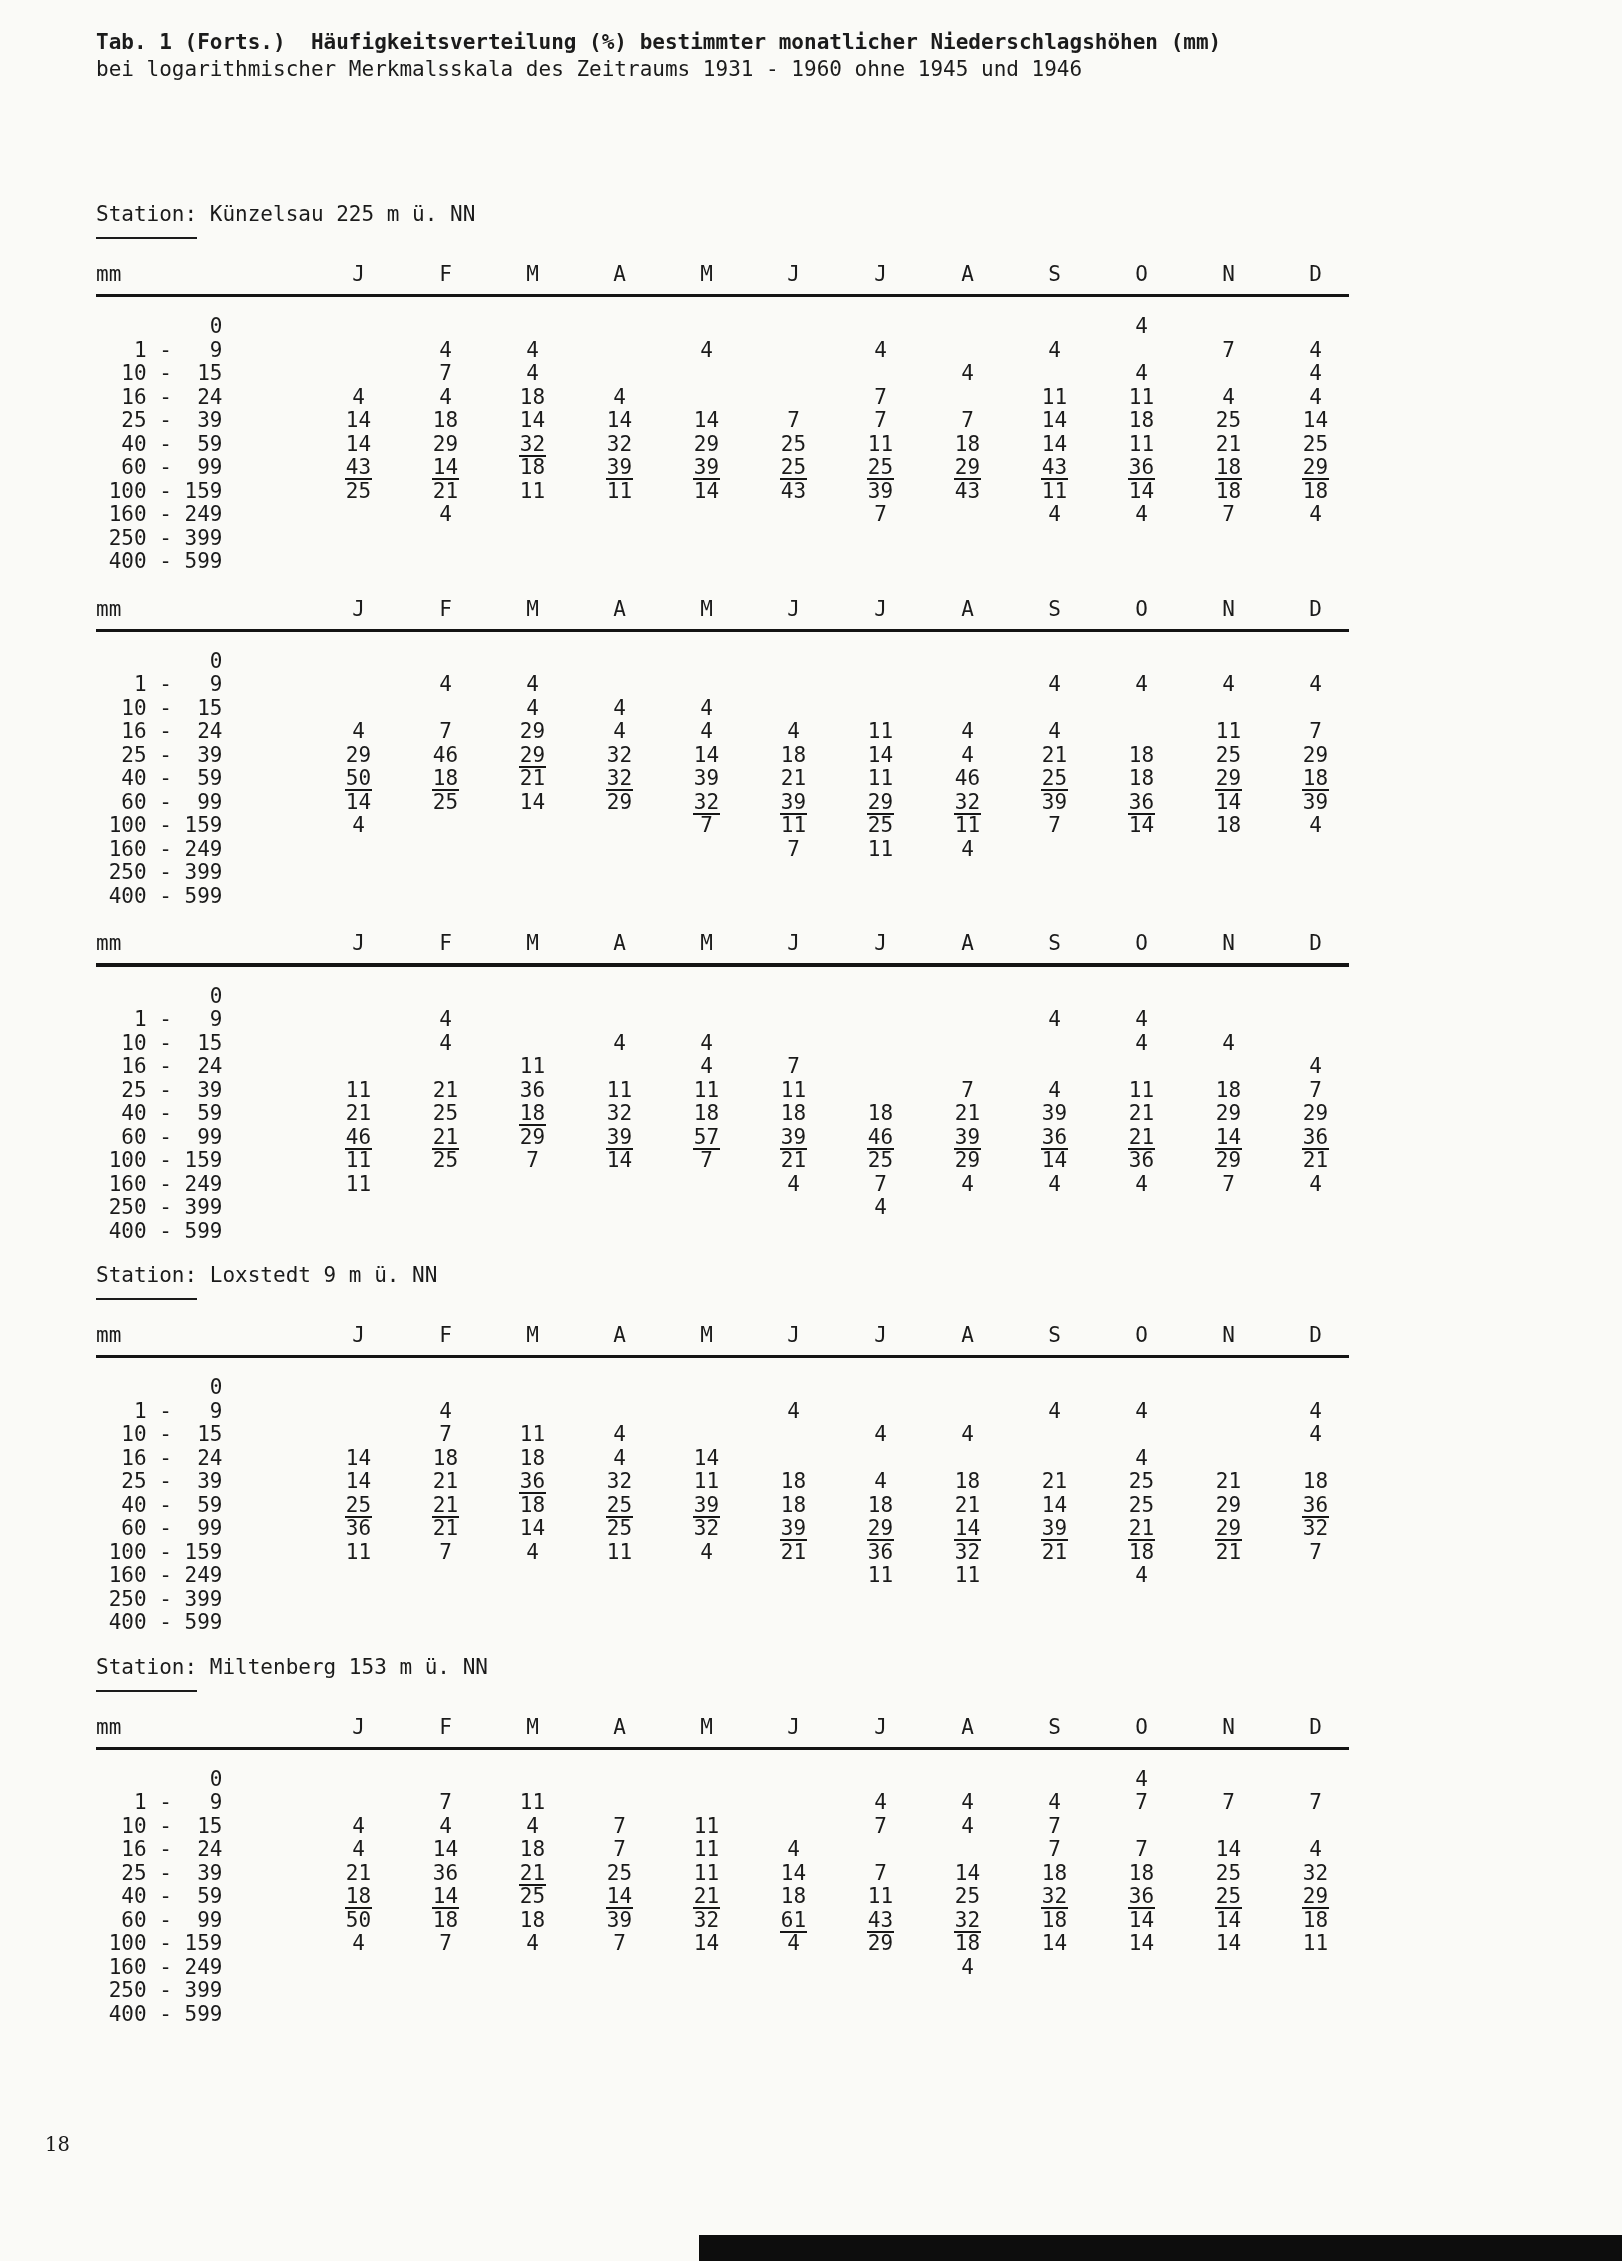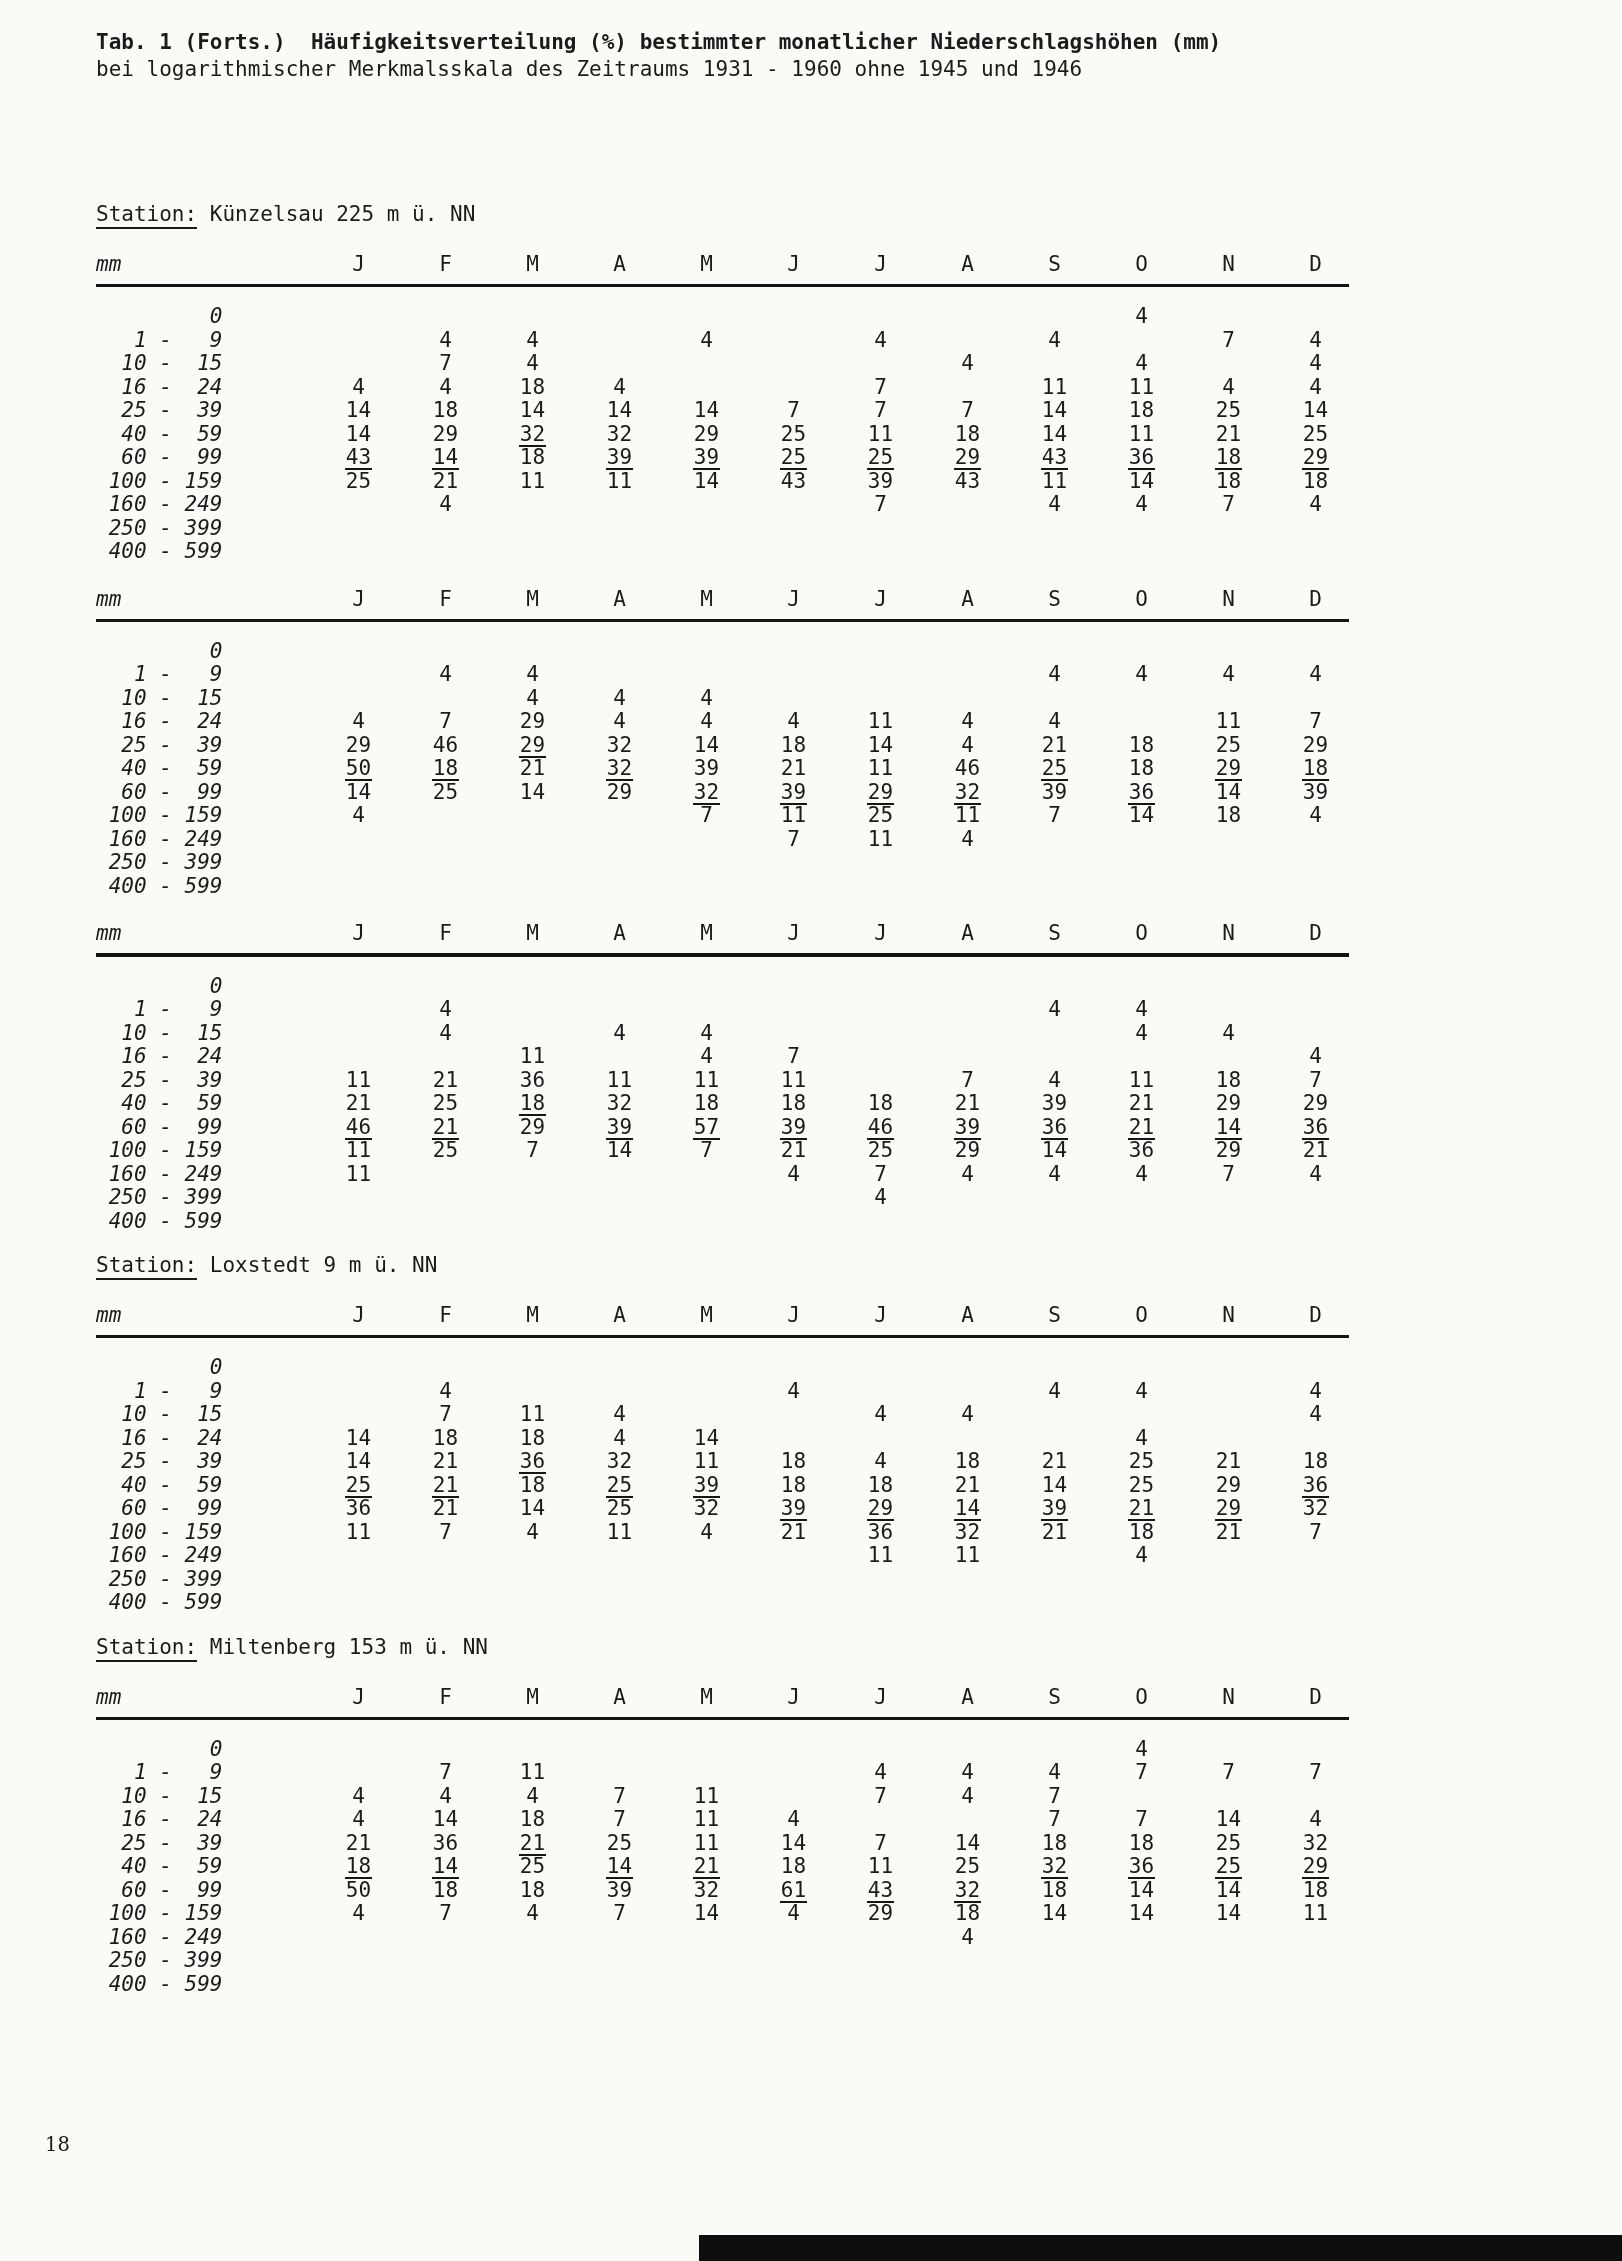--- a/index.html
+++ b/index.html
@@ -17,26 +17,26 @@
   .title-line1 { white-space: pre; line-height: 27px; font-weight: bold; }
   .title-line2 { white-space: pre; line-height: 27px; }
 
   .station-section { margin-top: 20px; }
   .station-section:first-of-type { margin-top: 119px; }
 
   .station-line { line-height: 24px; white-space: pre; }
   .station-word {
     display: inline-block;
     border-bottom: 2.4px solid #1b1b1b;
-    padding-bottom: 1px;
+    padding-bottom: 11px;
   }
 
   .trow { display: flex; line-height: 23.5px; height: 23.5px; }
   .thead { margin-top: 23px; height: 24px; line-height: 24px; }
-  .label-col { width: 219px; white-space: pre; font-style: italic; }
+  .label-col { width: 219px; white-space: pre; }
   .col { width: 87px; text-align: center; }
 
   .rule { width: 1253px; height: 3.2px; background: #141414; margin-top: 8px; }
   .tbody { margin-top: 18px; }
 
   .cell-v { display: inline-block; line-height: 21px; padding: 0 0.8px; }
   .cell-u { border-bottom: 2.4px solid #161616; }
 
   .page-number {
     position: absolute;

